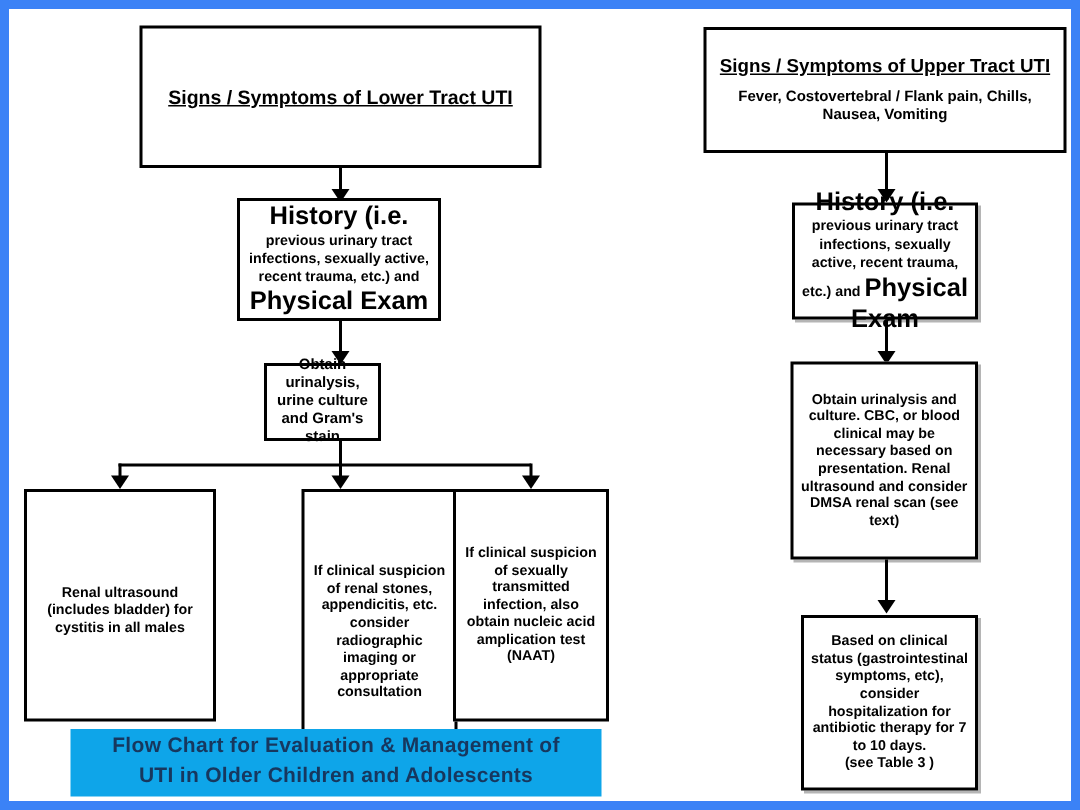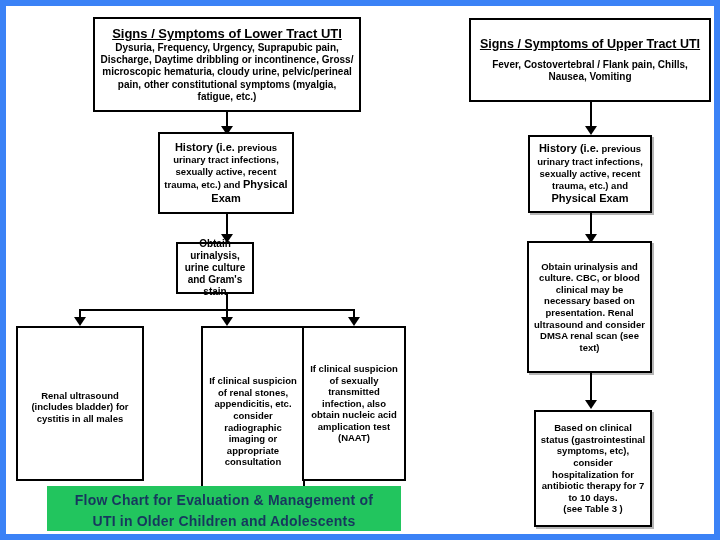--- a/index.html
+++ b/index.html
@@ -61,47 +61,46 @@
     width: 0;
     height: 0;
     border-left: 6px solid transparent;
     border-right: 6px solid transparent;
     border-top: 9px solid #000000;
   }
 
   
   #caption {
     position: absolute;
-    background: #22c55e;
+    background: #0ea5e9;
     color: #17375e;
     font-weight: bold;
     text-align: center;
     display: flex;
-    align-items: flex-end;
+    align-items: flex-start;
     justify-content: center;
     line-height: 1.45;
     letter-spacing: 0.2px;
   }
 
   
   .u { text-decoration: underline; }
-  .big { font-size: 11px; margin-top: 26px; }
+  .big { font-size: 17px; margin-top: 26px; }
   .sm  { font-size: 9.5px; }
   .ttl { display:block; }
   .blank { display:block; height:7px; }
 </style>
 </head>
 <body>
 
 <div id="slide">
 
   <div class="fbox" style="left:87px; top:11px; width:268px; height:95px; font-size:10px;">
     <div class="inner">
       <span class="ttl u" style="font-size:13px;">Signs / Symptoms of Lower Tract UTI</span>
-      <span class="ttl" style="font-size:10px;">Dysuria, Frequency, Urgency, Suprapubic pain, Discharge, Daytime dribbling or incontinence, Gross/ microscopic  hematuria, cloudy urine, pelvic/perineal pain, other constitutional symptoms (myalgia, fatigue, etc.)</span>
     </div>
   </div>
 
   <div class="vline" style="left:220px; top:106px; height:20px;"></div>
   <div class="arrow" style="left:215px; top:120px;"></div>
 
   <div class="fbox" style="left:152px; top:126px; width:136px; height:82px; font-size:10px;">
     <div class="inner">
       <span class="big">History (i.e.</span><span class="sm"> previous urinary tract infections, sexually active,  recent trauma, etc.) and </span><span class="big">Physical Exam</span>
     </div>

